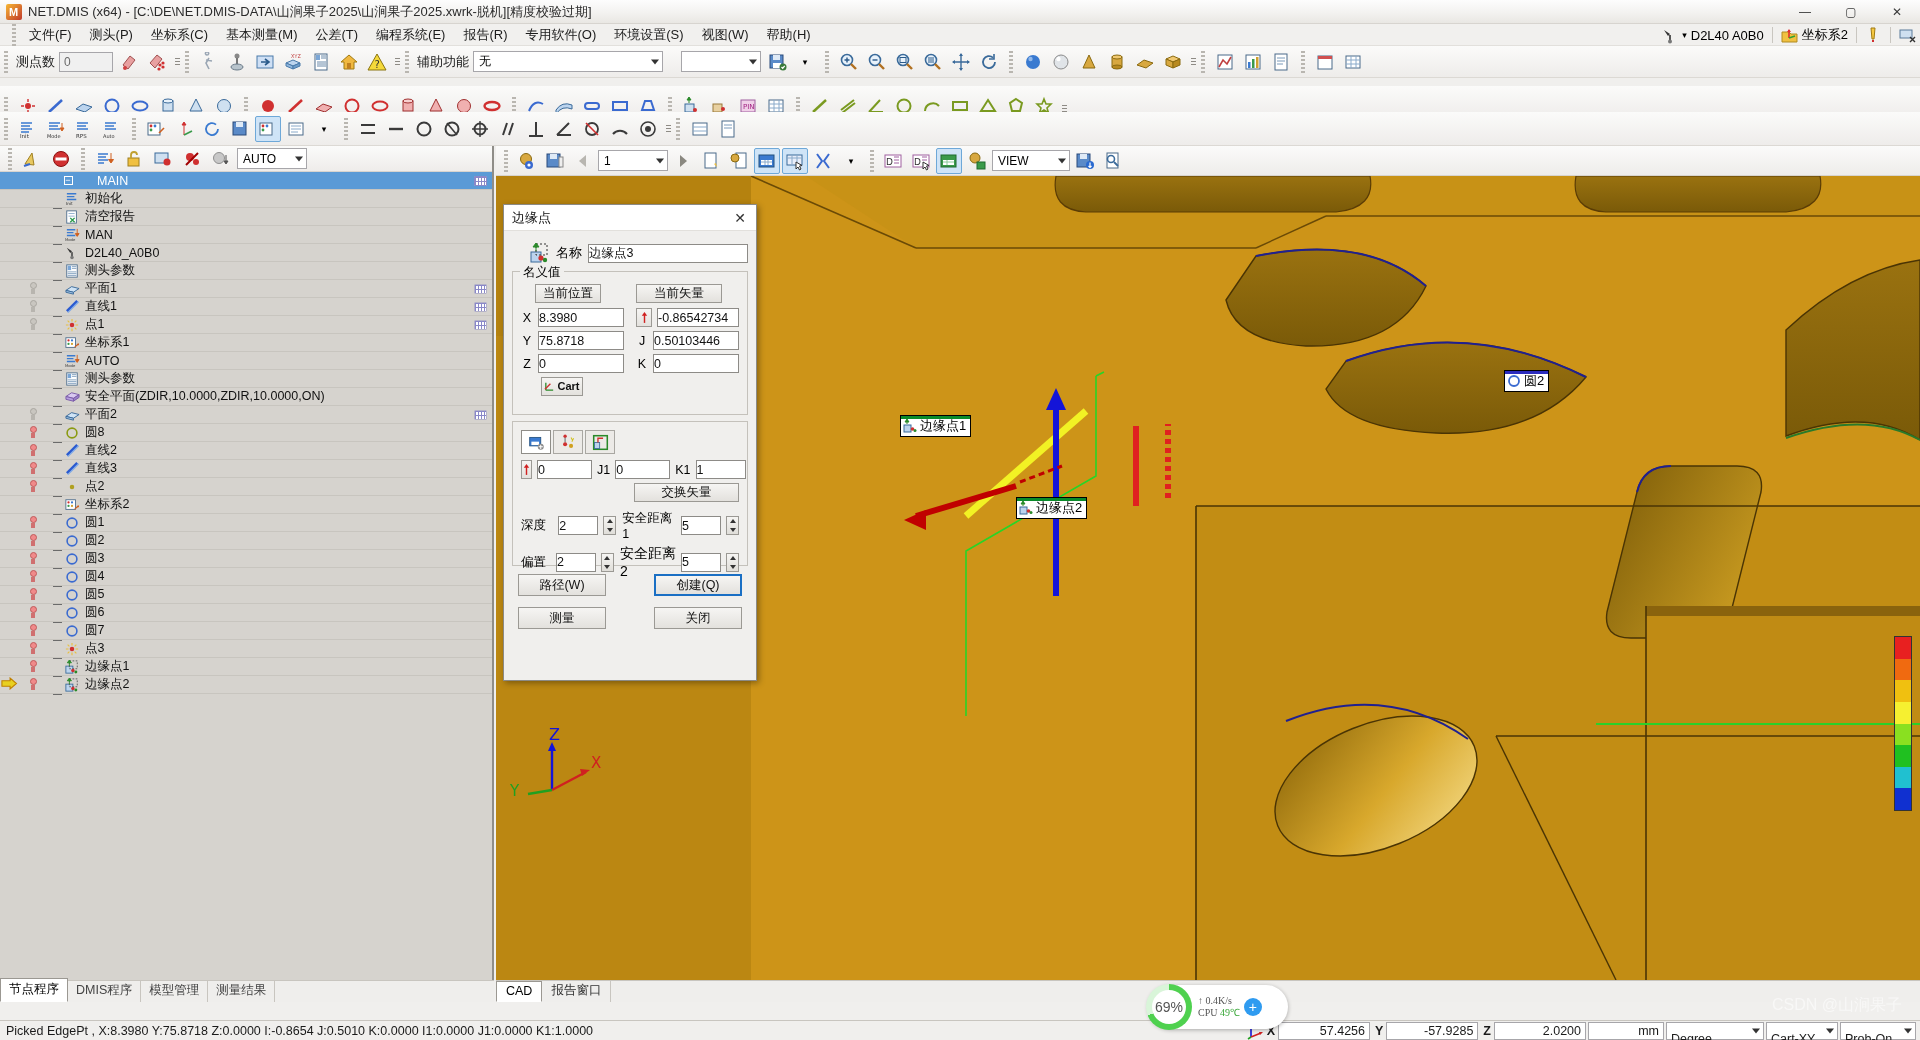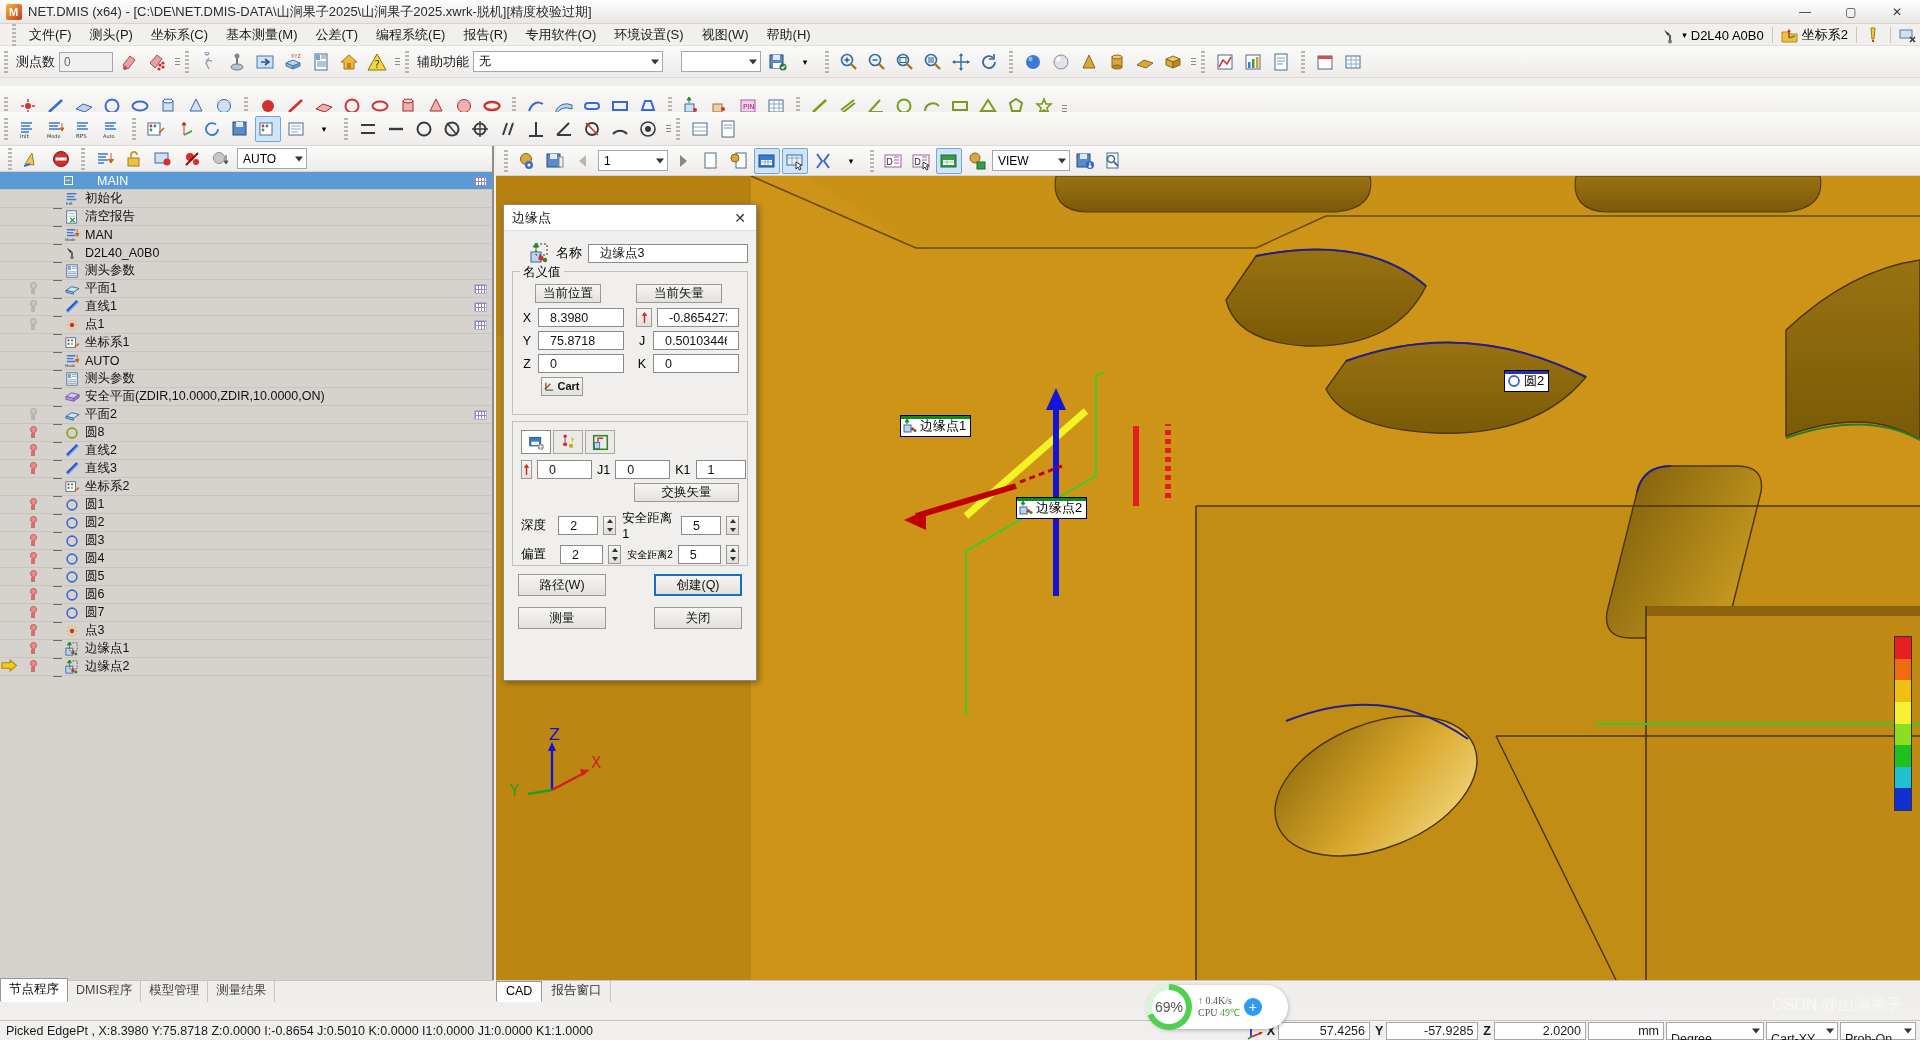--- a/index.html
+++ b/index.html
@@ -186,21 +186,21 @@
   }
   .dlg-x {
     position:absolute; right:0; top:0; width:32px; height:26px;
     display:flex; align-items:center; justify-content:center; font-size:14px; color:#333;
   }
   .dlg-body { padding:6px 8px 0 8px; }
   .namerow { display:flex; align-items:center; gap:6px; margin:6px 0 8px 18px; }
   .namerow .lbl { font-size:13px; }
   .txt {
     border:1px solid #8d8b87; background:#fff; height:19px; font-size:12.5px;
-    padding:1px 11px; font-family:"Liberation Sans",sans-serif; color:#111;
+    padding:1px 0; font-family:"Liberation Sans",sans-serif; color:#111;
   }
   .group {
     border:1px solid #c4c1bb; position:relative; padding:12px 8px 8px 8px; margin-bottom:6px;
   }
   .group > .gtitle {
     position:absolute; top:-8px; left:7px; background:#f0efed; padding:0 3px; font-size:12.5px;
   }
   .btnish {
     border:1px solid #9b9994; background:linear-gradient(180deg,#f6f5f3,#e3e1dd);
     font-size:12.5px; text-align:center; height:19px; line-height:17px; color:#111;
@@ -1310,20 +1310,40 @@
             <svg viewBox="0 0 16 16" style="width:15px;height:15px">
               <path d="M2 13 L13 2" stroke="#2a5ad0" stroke-width="2.6"></path>
               <path d="M3 14.5 L14.5 3" stroke="#7aa6e8" stroke-width="1.4"></path>
             </svg>
           </div>
           <div class="c-label">直线3</div>
           <div class="c-badge"></div>
         </div>
         <div class="trow">
           <div class="c-arrow"></div>
+          <div class="c-bulb">
+            <span class="bulb on">
+              <span class="b"></span>
+              <span class="s"></span>
+            </span>
+          </div>
+          <div class="c-tree">
+            <span class="vline"></span>
+            <span class="hline"></span>
+          </div>
+          <div class="c-icon">
+            <svg viewBox="0 0 16 16" style="width:12px;height:12px">
+              <circle cx="8" cy="8" r="3" fill="#b0a020"></circle>
+            </svg>
+          </div>
+          <div class="c-label">点2</div>
+          <div class="c-badge"></div>
+        </div>
+        <div class="trow">
+          <div class="c-arrow"></div>
           <div class="c-bulb"></div>
           <div class="c-tree">
             <span class="vline"></span>
             <span class="hline"></span>
           </div>
           <div class="c-icon">
             <svg viewBox="0 0 16 16" style="width:14px;height:14px">
               <rect x="1" y="2" width="11" height="11" fill="#fff" stroke="#4a6a8a"></rect>
               <circle cx="4" cy="5" r="1.3" fill="#d03030"></circle>
               <circle cx="8" cy="5" r="1.3" fill="#3a7ad0"></circle>
@@ -1949,21 +1969,21 @@
               <i class="dn"></i>
             </span>
         </div>
         <div class="frow">
           <span style="width:34px;font-size:12.5px">偏置</span>
           <input class="txt" style="width: 40px;" value="2">
           <span class="spin">
               <i class="up"></i>
               <i class="dn"></i>
             </span>
-          <span style="font-size:10px;margin-left:1px">安全距离2</span>
+          <span style="font-size:14px;margin-left:1px">安全距离2</span>
           <input class="txt" style="width: 40px; margin-left: auto;" value="5">
           <span class="spin">
               <i class="up"></i>
               <i class="dn"></i>
             </span>
         </div>
       </div>
 
       <div style="display:flex; justify-content:space-between; margin:8px 6px 0 6px">
         <div class="dlgbtn">路径(W)</div>

